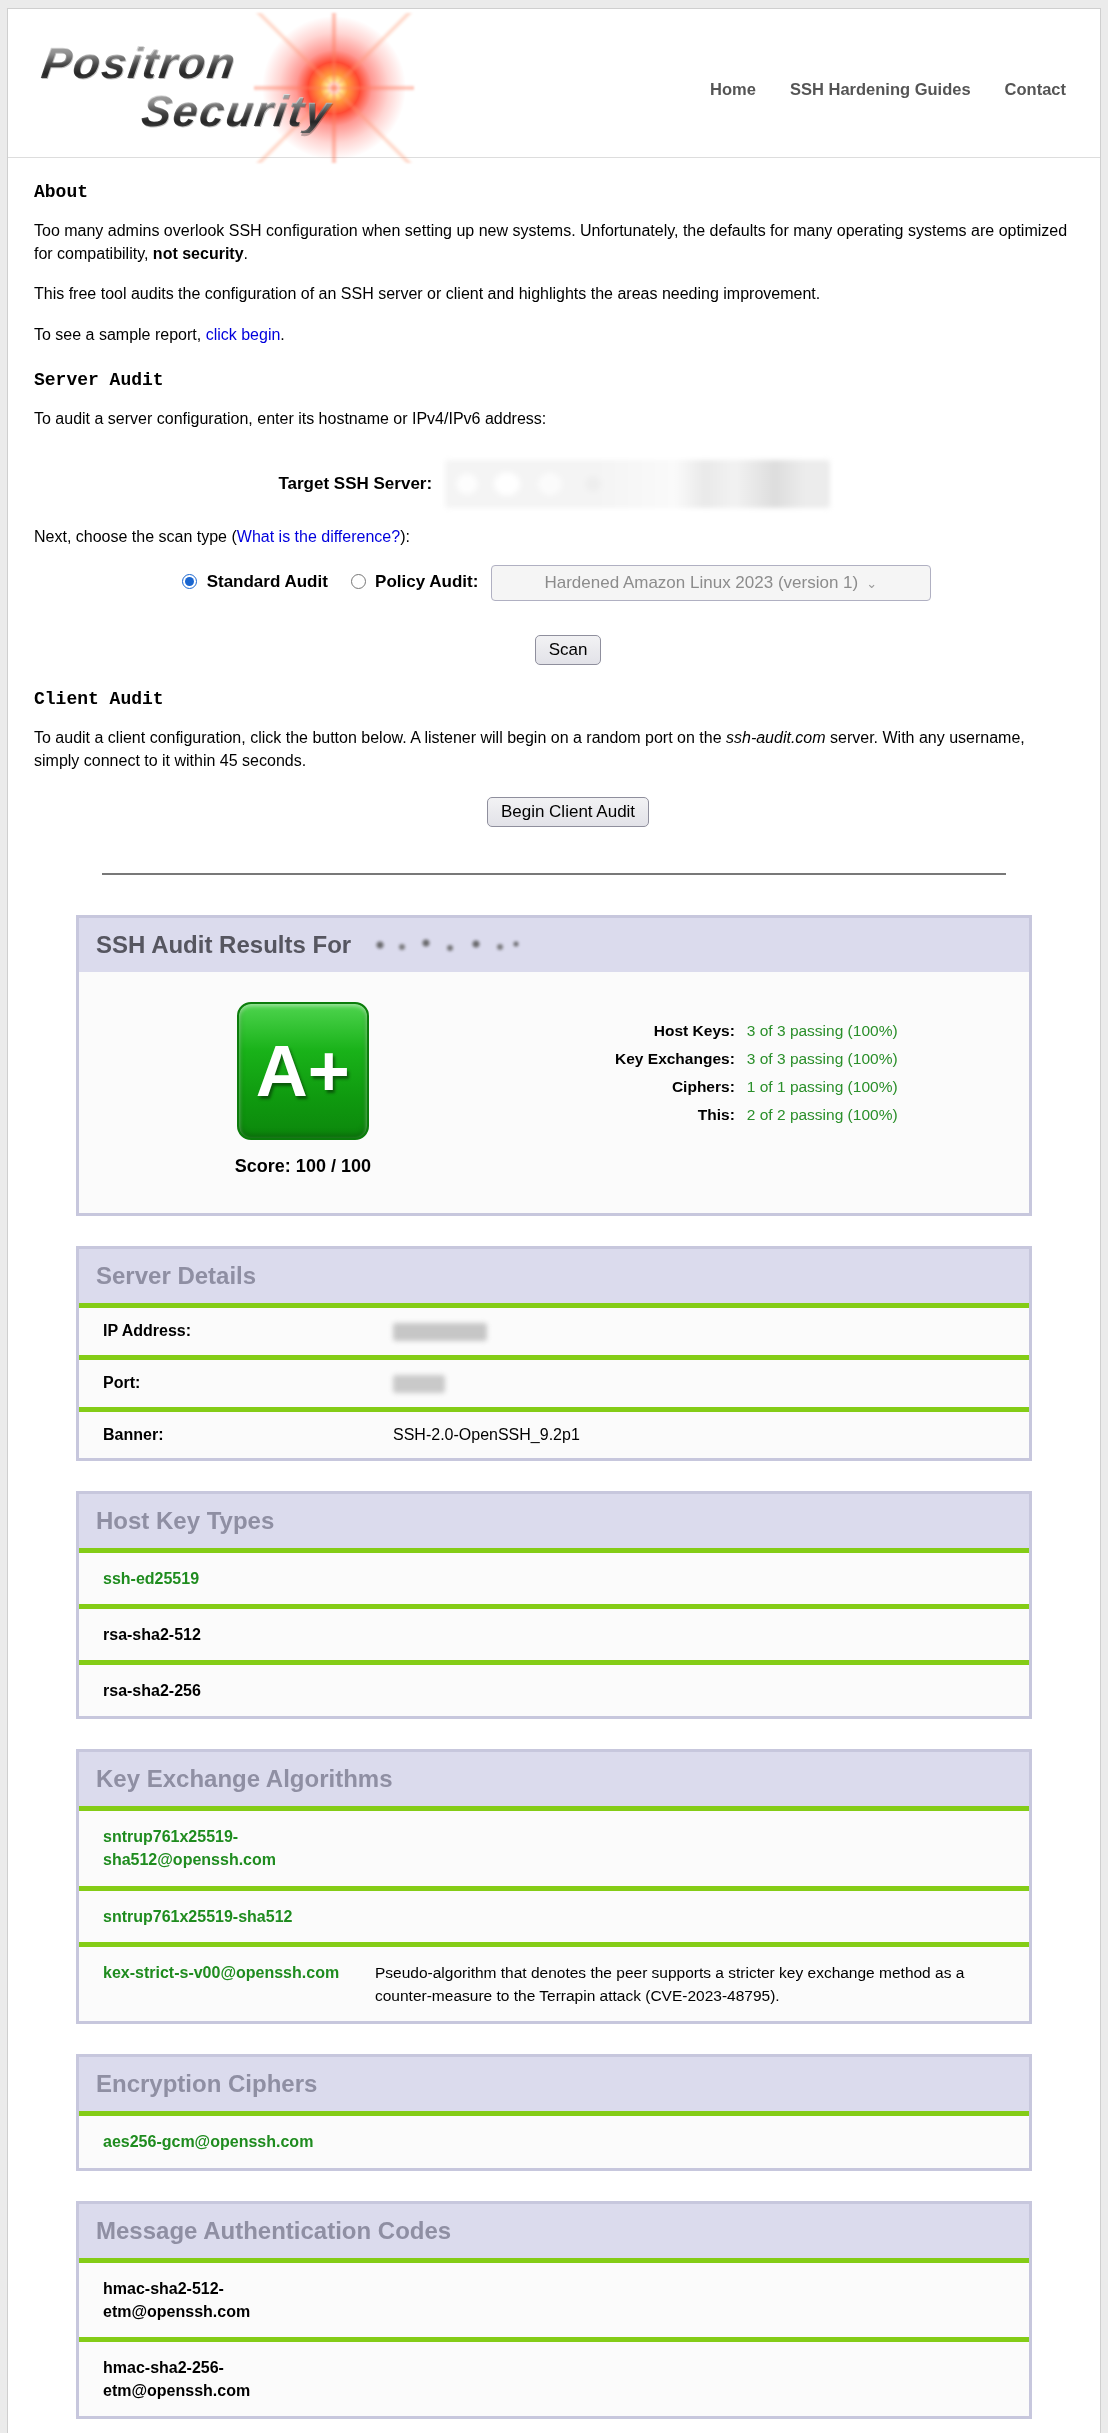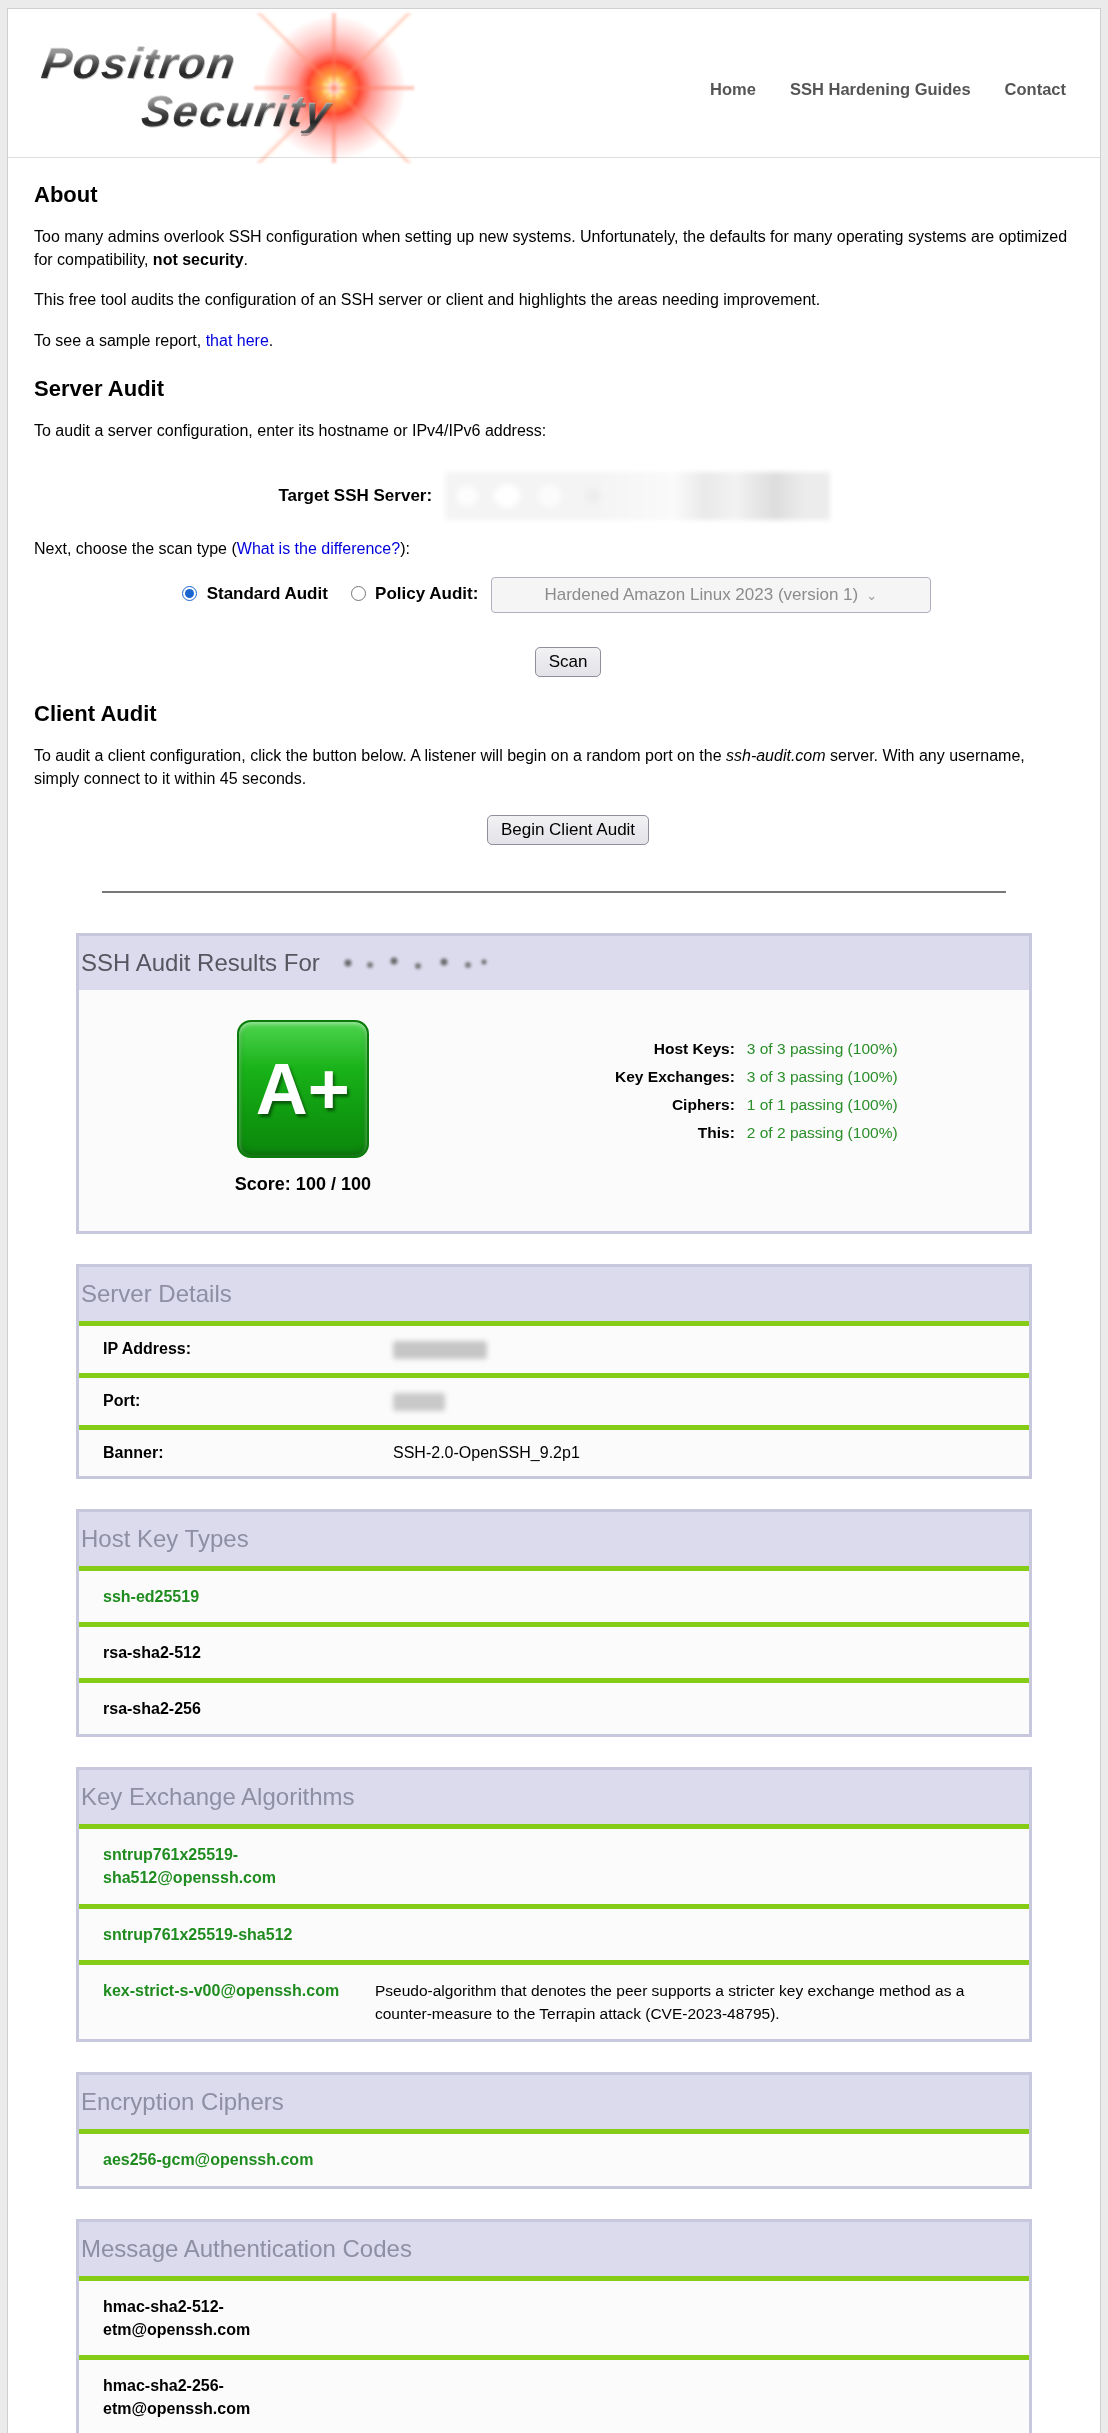--- a/index.html
+++ b/index.html
@@ -23,21 +23,21 @@
        linear-gradient(90deg, transparent 48%, rgba(255,120,90,0.55) 50%, transparent 52%),
        linear-gradient(0deg, transparent 48%, rgba(255,120,90,0.55) 50%, transparent 52%),
        linear-gradient(45deg, transparent 48.5%, rgba(255,150,110,0.4) 50%, transparent 51.5%),
        linear-gradient(-45deg, transparent 48.5%, rgba(255,150,110,0.4) 50%, transparent 51.5%);
      filter:blur(1px); }
   .main-nav { display:flex; gap:34px; padding-top:8px; }
   .nav-link { font-weight:bold; font-size:16.5px; color:#555; text-decoration:none; cursor:pointer; }
 
   
   .content { padding:14px 26px 30px; }
-  h2.sec { font-size:22px; margin:24px 0 8px; }
+  h2.sec { font-size:18px; margin:24px 0 8px;font-family:Liberation Mono, monospace; }
   h2.sec:first-child { margin-top:10px; }
   p.body { font-size:16px; line-height:1.45; margin:17px 0; }
   a.tlink { color:#0000dd; text-decoration:none; cursor:pointer; }
   .center { text-align:center; }
 
   .target-row { margin:30px 0 14px; }
   .target-label { font-weight:bold; font-size:17px; vertical-align:middle; }
   .redacted-input { display:inline-block; vertical-align:middle; margin-left:8px; width:385px; height:48px;
     background-color:#e3e3e3;
     background-image:
@@ -61,21 +61,21 @@
   .btn { display:inline-block; font-family:"Liberation Sans",sans-serif; font-size:17px; color:#000;
     background:linear-gradient(#f2f2f4,#e2e2e8); border:1px solid #8f8f9d; border-radius:5px;
     padding:4px 13px; cursor:pointer;margin-left:28px; }
   .btn-row { margin:34px 0 10px; }
   .btn-row-2 { margin:24px 0 14px; }
 
   hr.rule { border:none; border-top:2px solid #787878; width:87%; margin:46px auto 40px; }
 
   
   .panel { margin:0 42px 30px; border:3px solid #c7c7dd; background:#fbfbfb; }
-  .panel-header { background:#dbdbed; padding:13px 2px; font-size:24px; font-weight:normal; color:#8f8fa3; }
+  .panel-header { background:#dbdbed; padding:13px 17px; font-size:24px; font-weight:bold; color:#8f8fa3; }
   .panel-header.dark { color:#565660; }
   .redacted-host { display:inline-block; vertical-align:middle; width:160px; height:26px; margin-left:10px;
     background:
       radial-gradient(circle 7px at 12px 12px, #555 40%, transparent 60%),
       radial-gradient(circle 6px at 34px 14px, #666 40%, transparent 60%),
       radial-gradient(circle 7px at 58px 10px, #555 40%, transparent 60%),
       radial-gradient(circle 6px at 82px 15px, #606060 40%, transparent 60%),
       radial-gradient(circle 7px at 108px 11px, #555 40%, transparent 60%),
       radial-gradient(circle 6px at 132px 14px, #666 40%, transparent 60%),
       radial-gradient(circle 5px at 148px 11px, #555 40%, transparent 60%);
@@ -120,21 +120,21 @@
       <a class="nav-link">SSH Hardening Guides</a>
       <a class="nav-link">Contact</a>
     </nav>
   </div>
 
   <div class="content">
 
     <h2 class="sec">About</h2>
     <p class="body"><span>Too many admins overlook SSH configuration when setting up new systems. Unfortunately, the defaults for many operating systems are optimized for compatibility, </span><b>not security</b><span>.</span></p>
     <p class="body">This free tool audits the configuration of an SSH server or client and highlights the areas needing improvement.</p>
-    <p class="body"><span>To see a sample report, </span><a class="tlink">that here</a><span>.</span></p>
+    <p class="body"><span>To see a sample report, </span><a class="tlink">click begin</a><span>.</span></p>
 
     <h2 class="sec">Server Audit</h2>
     <p class="body">To audit a server configuration, enter its hostname or IPv4/IPv6 address:</p>
 
     <div class="center target-row">
       <span class="target-label">Target SSH Server:</span>
       <span class="redacted-input"></span>
     </div>
 
     <p class="body scan-choice"><span>Next, choose the scan type (</span><a class="tlink">What is the difference?</a><span>):</span></p>

